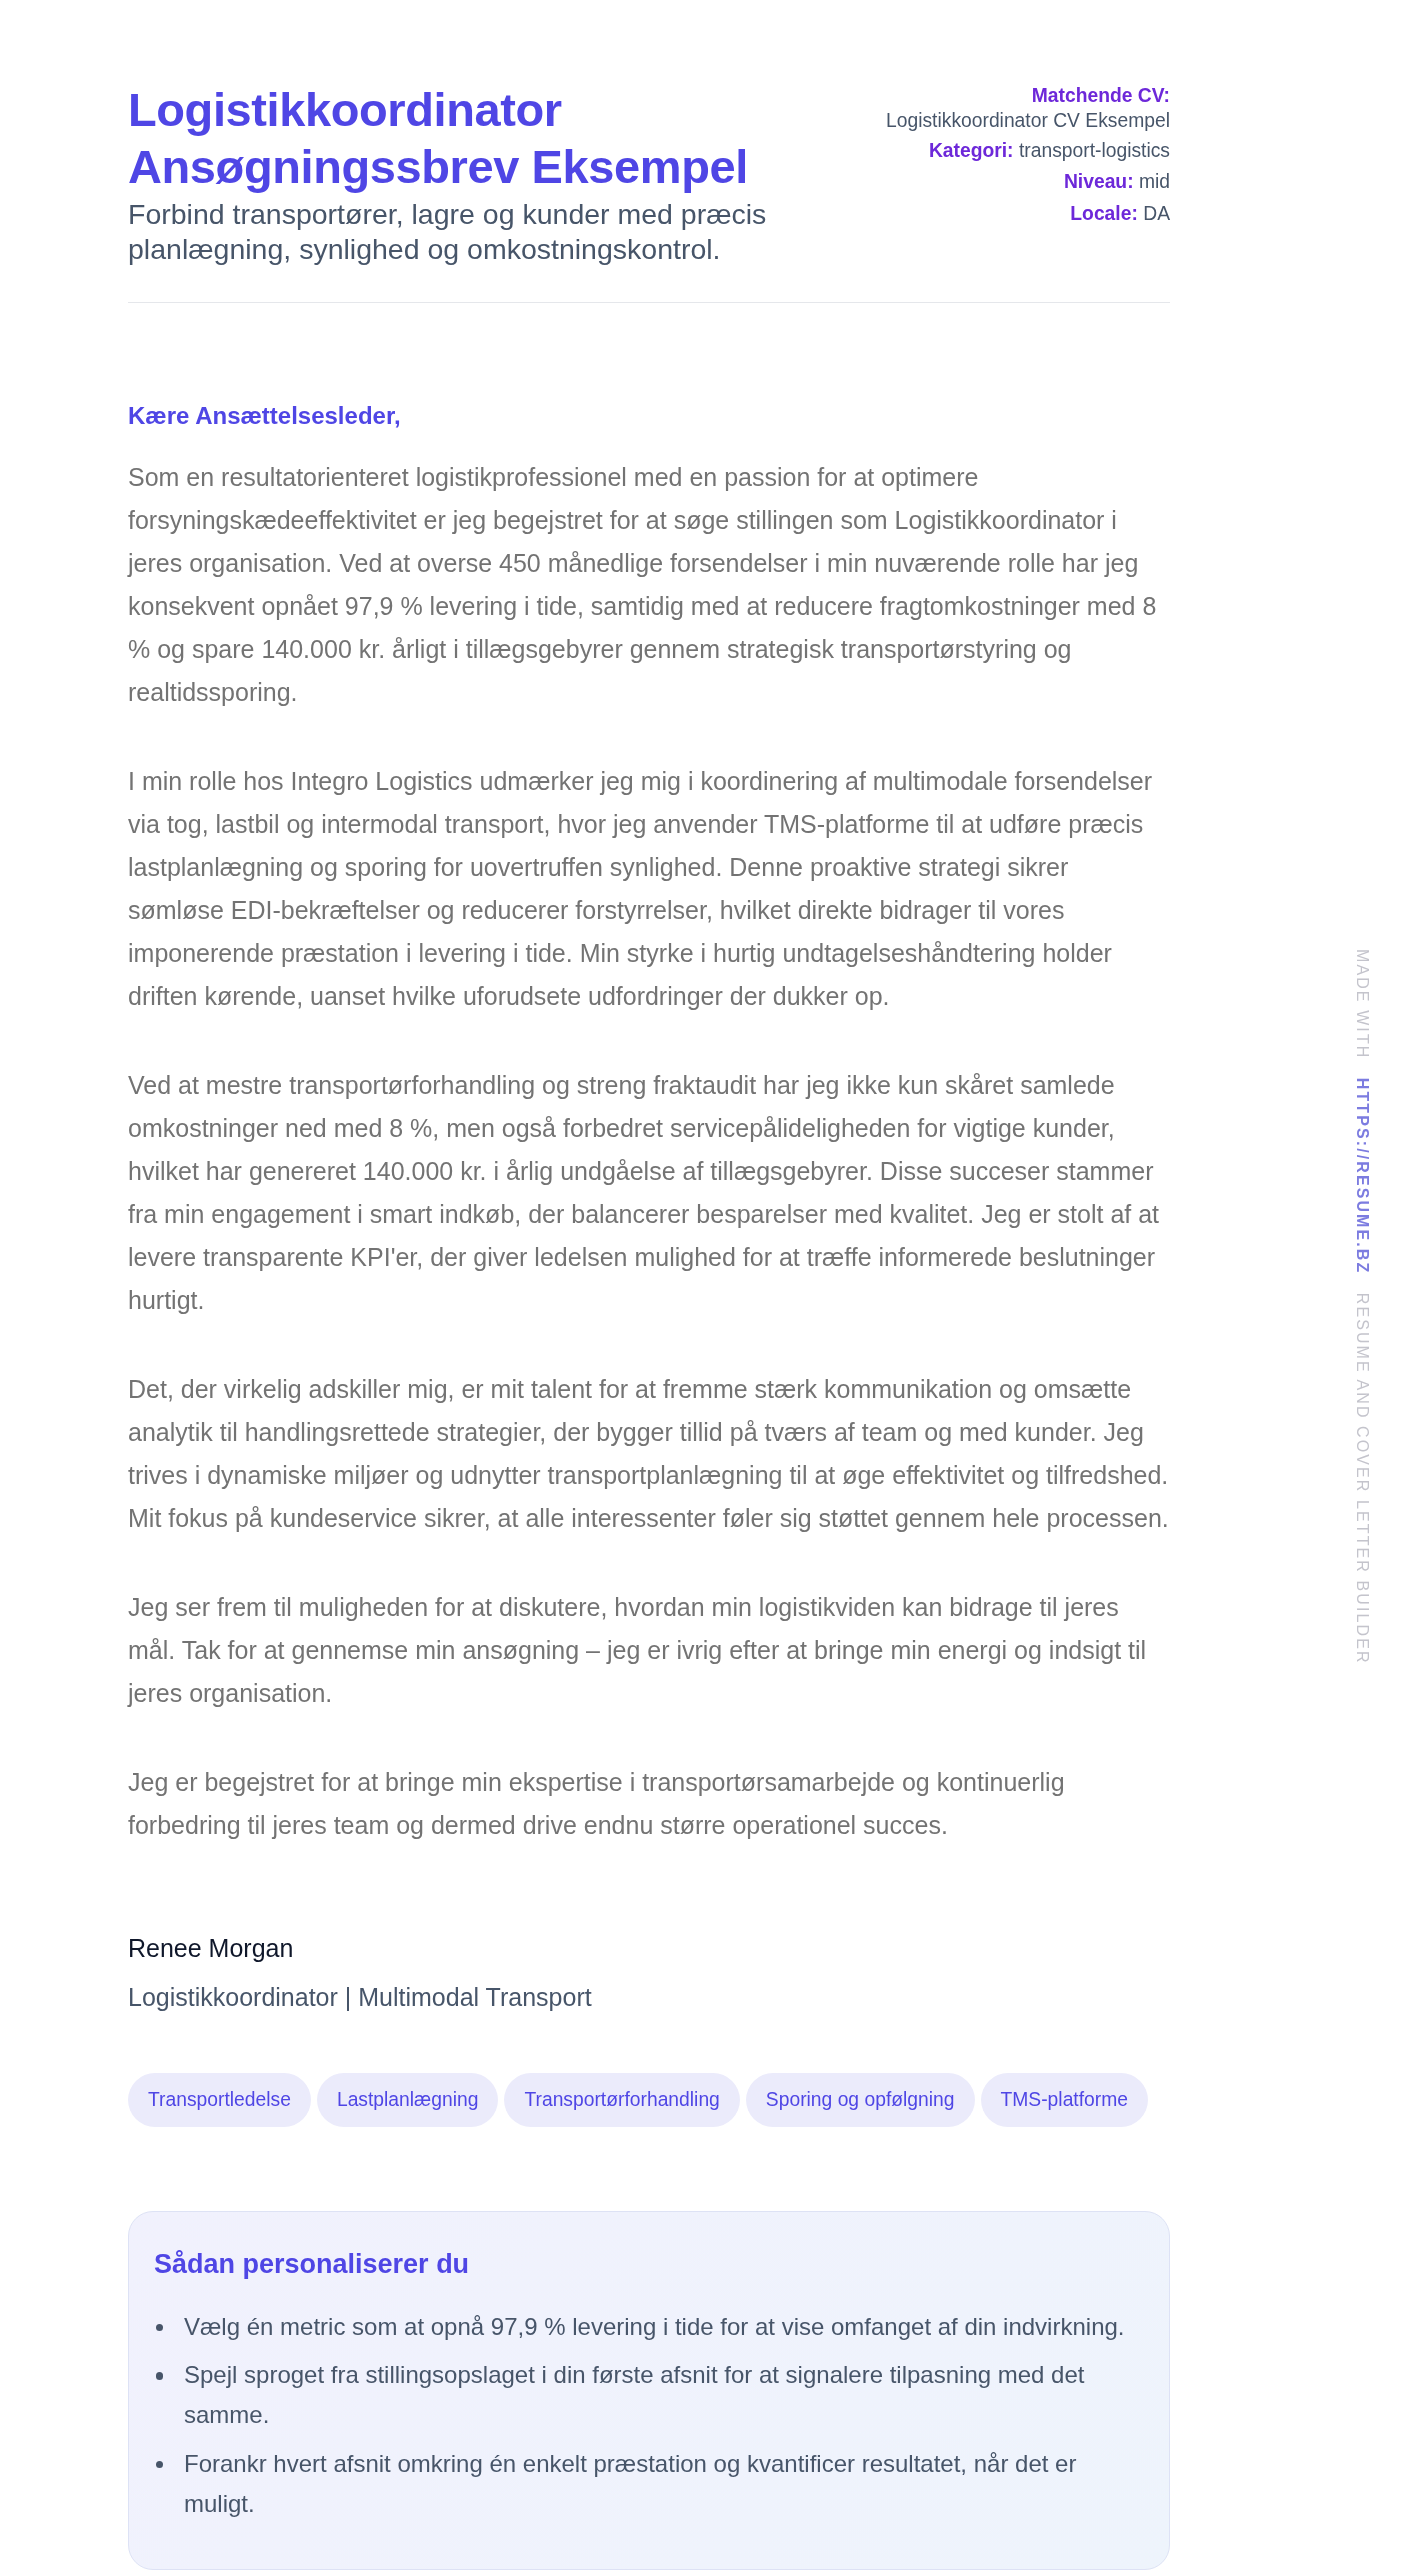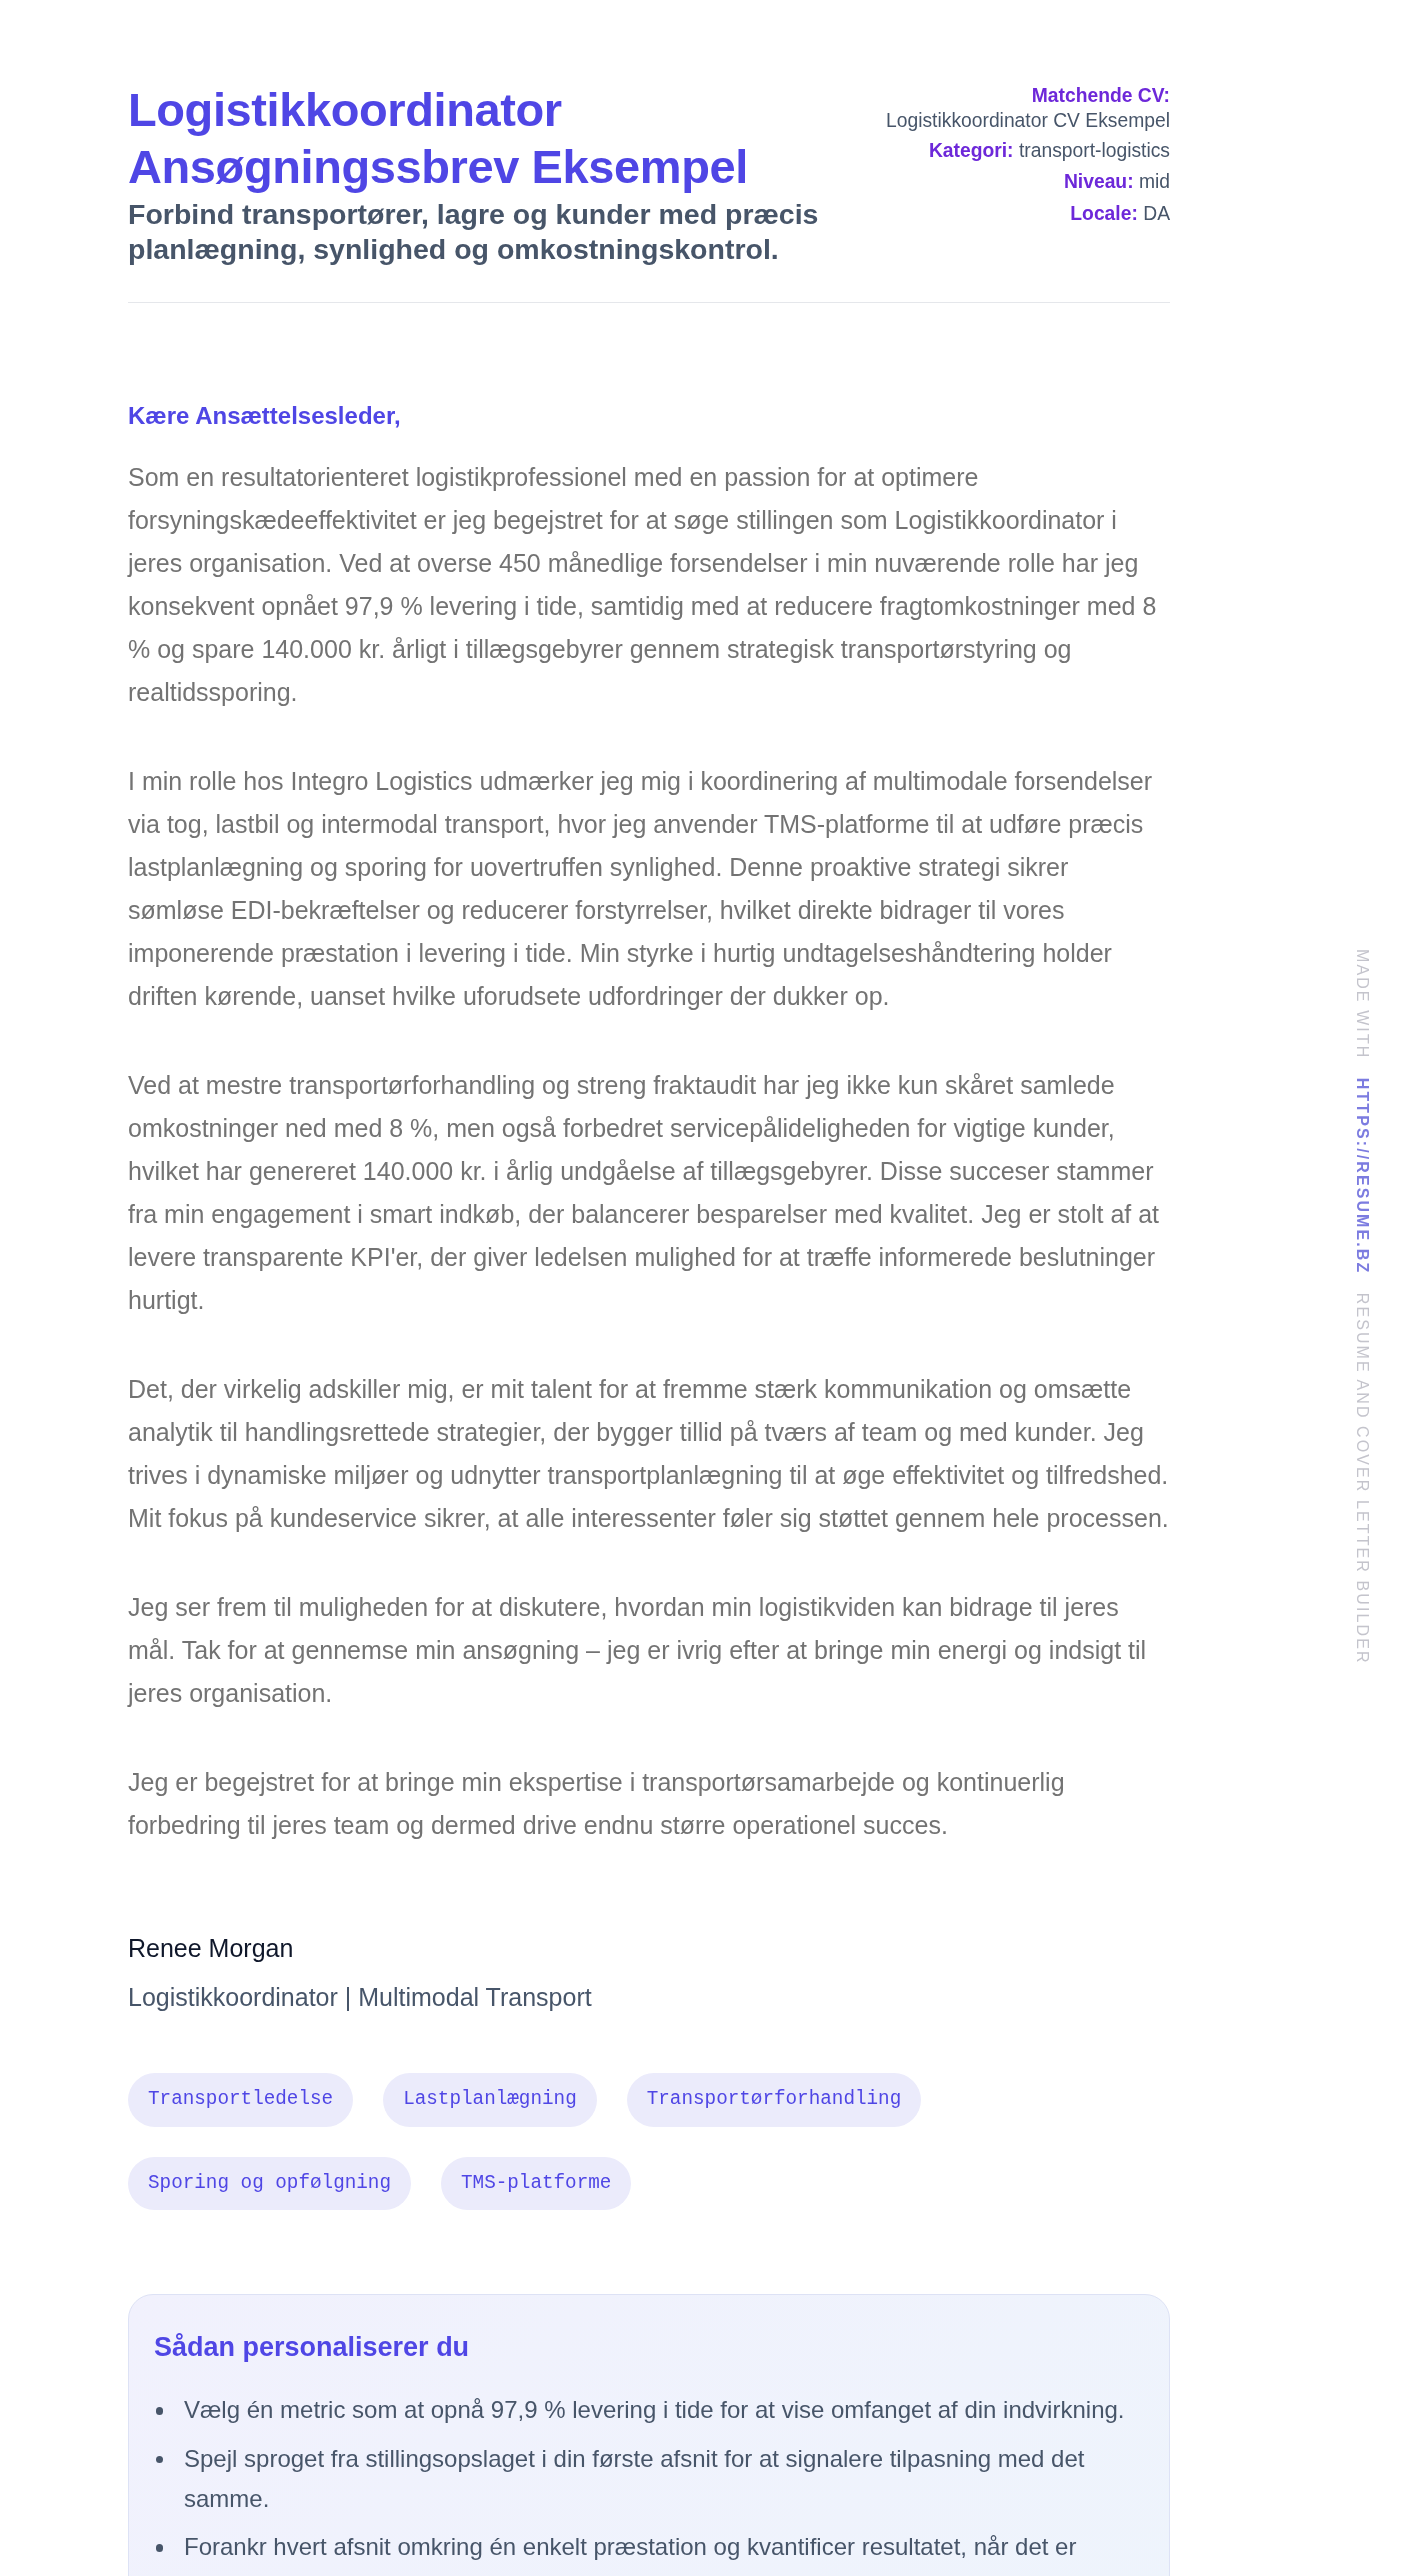--- a/index.html
+++ b/index.html
@@ -27,21 +27,21 @@
   .title {
     font-size: 47px;
     line-height: 57px;
     font-weight: 700;
     color: #4f46e5;
     letter-spacing: -0.4px;
   }
   .subtitle {
     font-size: 28.5px;
     line-height: 35px;
-    font-weight: 700;
+    font-weight: 400;
     color: #475569;
     margin-top: 1.7px;
   }
   .meta {
     width: 319px;
     text-align: right;
     font-size: 19.3px;
     line-height: 25px;
     color: #475569;
     padding-top: 1.7px;
@@ -77,23 +77,22 @@
     font-size: 25px;
     line-height: 34px;
     color: #475569;
     margin-top: 15px;
   }
 
   
   .chips {
     display: flex;
     flex-wrap: wrap;
-    gap: 30px;
+    gap: 6px;
     margin-top: 59px;
-    font-family: Liberation Mono, monospace;
   }
   .chip {
     background: #ebebfb;
     color: #4f46e5;
     font-size: 19.3px;
     line-height: 25px;
     padding: 14.3px 20px;
     border-radius: 28.5px;
     font-weight: 500;
     cursor: pointer;

